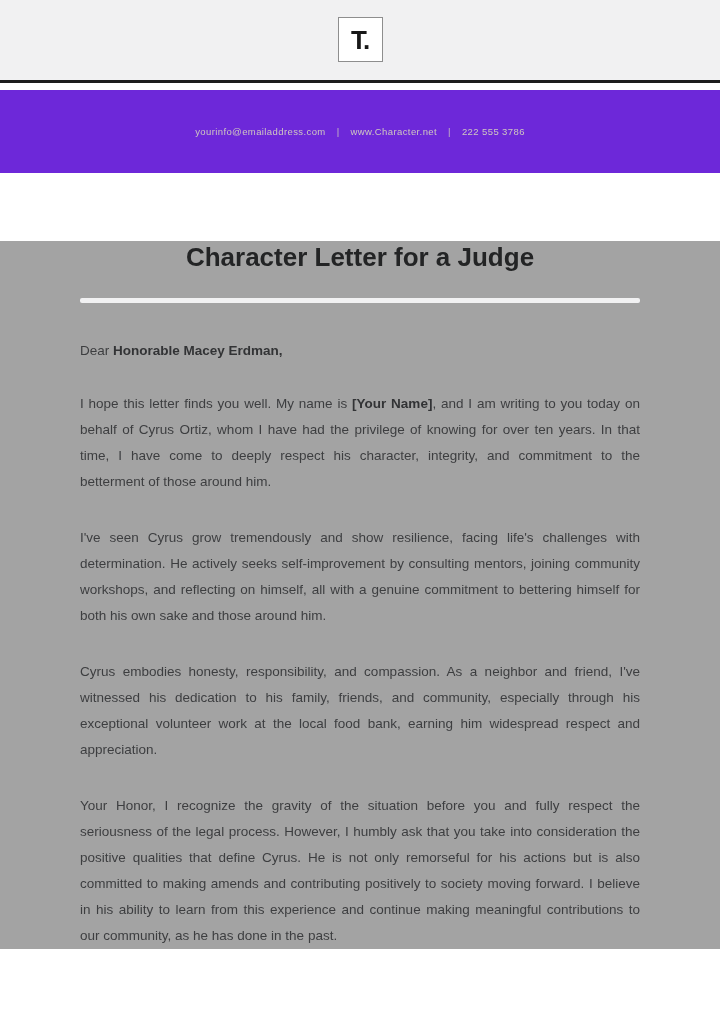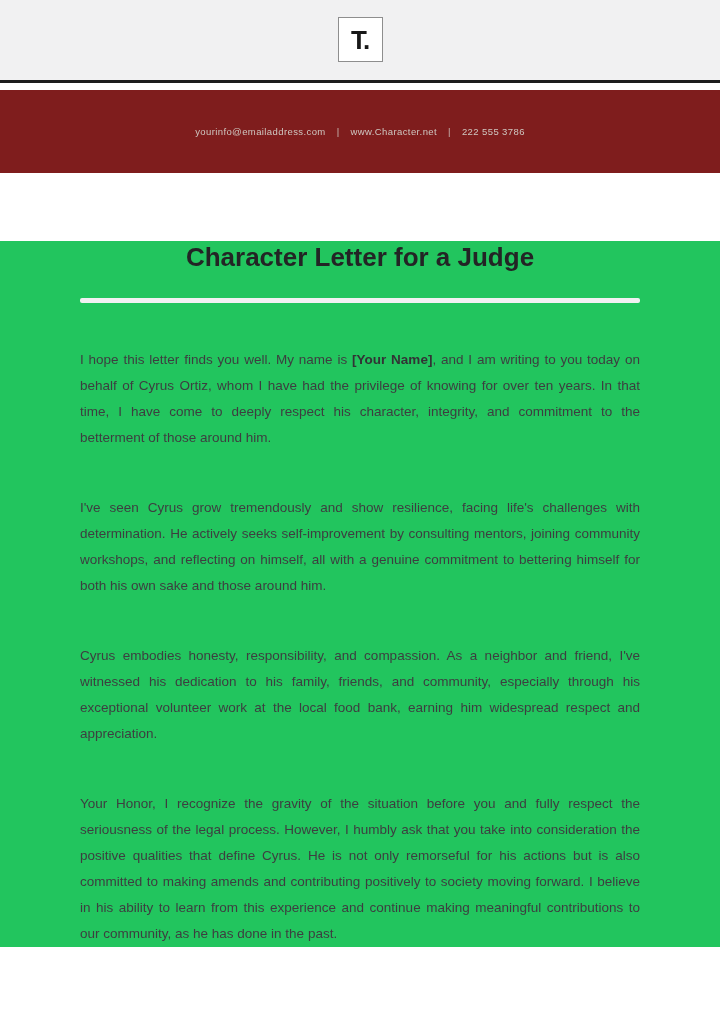--- a/index.html
+++ b/index.html
@@ -49,35 +49,35 @@
   }
   .white-gap {
     width: 100%;
     height: 7px;
     background: #ffffff;
   }
   
   .contact-bar {
     width: 100%;
     height: 83px;
-    background: #7f1d1d;
+    background: #6d28d9;
     display: flex;
     align-items: center;
     justify-content: center;
     color: #cfc7c1;
     font-size: 9.5px;
     letter-spacing: 0.4px;
   }
   .contact-bar .sep {
     margin: 0 11px;
     opacity: 0.9;
   }
   
   .doc-body {
-    background: #22c55e;
+    background: #a3a3a3;
     padding: 0 80px;
   }
   .title {
     margin-top: 68px;
     text-align: center;
     font-size: 26px;
     font-weight: 700;
     color: #232425;
     line-height: 32px;
   }
@@ -89,21 +89,21 @@
     border-radius: 2px;
   }
   .salutation {
     margin-top: 38px;
     font-size: 13.5px;
     color: #3d3e40;
     line-height: 20px;
   }
   .salutation strong { color: #323335; }
   .para {
-    margin-top: 44px;
+    margin-top: 30px;
     font-size: 13.5px;
     color: #3d3e40;
     line-height: 26px;
     text-align: justify;
   }
   .para strong { color: #323335; }
 </style>
 </head>
 <body>
 
@@ -125,20 +125,21 @@
       <span class="sep">|</span>
       <span>222 555 3786</span>
     </div>
 
   <div class="doc-body">
 
     <h1 class="title">Character Letter for a Judge</h1>
 
     <div class="title-divider"></div>
 
+    <p class="salutation"><span>Dear </span><strong>Honorable Macey Erdman,</strong></p>
 
     <p class="para"><span>I hope this letter finds you well. My name is </span><strong>[Your Name]</strong><span>, and I am writing to you today on behalf of Cyrus Ortiz, whom I have had the privilege of knowing for over ten years. In that time, I have come to deeply respect his character, integrity, and commitment to the betterment of those around him.</span></p>
 
     <p class="para">I've seen Cyrus grow tremendously and show resilience, facing life's challenges with determination. He actively seeks self-improvement by consulting mentors, joining community workshops, and reflecting on himself, all with a genuine commitment to bettering himself for both his own sake and those around him.</p>
 
     <p class="para">Cyrus embodies honesty, responsibility, and compassion. As a neighbor and friend, I've witnessed his dedication to his family, friends, and community, especially through his exceptional volunteer work at the local food bank, earning him widespread respect and appreciation.</p>
 
     <p class="para">Your Honor, I recognize the gravity of the situation before you and fully respect the seriousness of the legal process. However, I humbly ask that you take into consideration the positive qualities that define Cyrus. He is not only remorseful for his actions but is also committed to making amends and contributing positively to society moving forward. I believe in his ability to learn from this experience and continue making meaningful contributions to our community, as he has done in the past.</p>
 
   </div>

